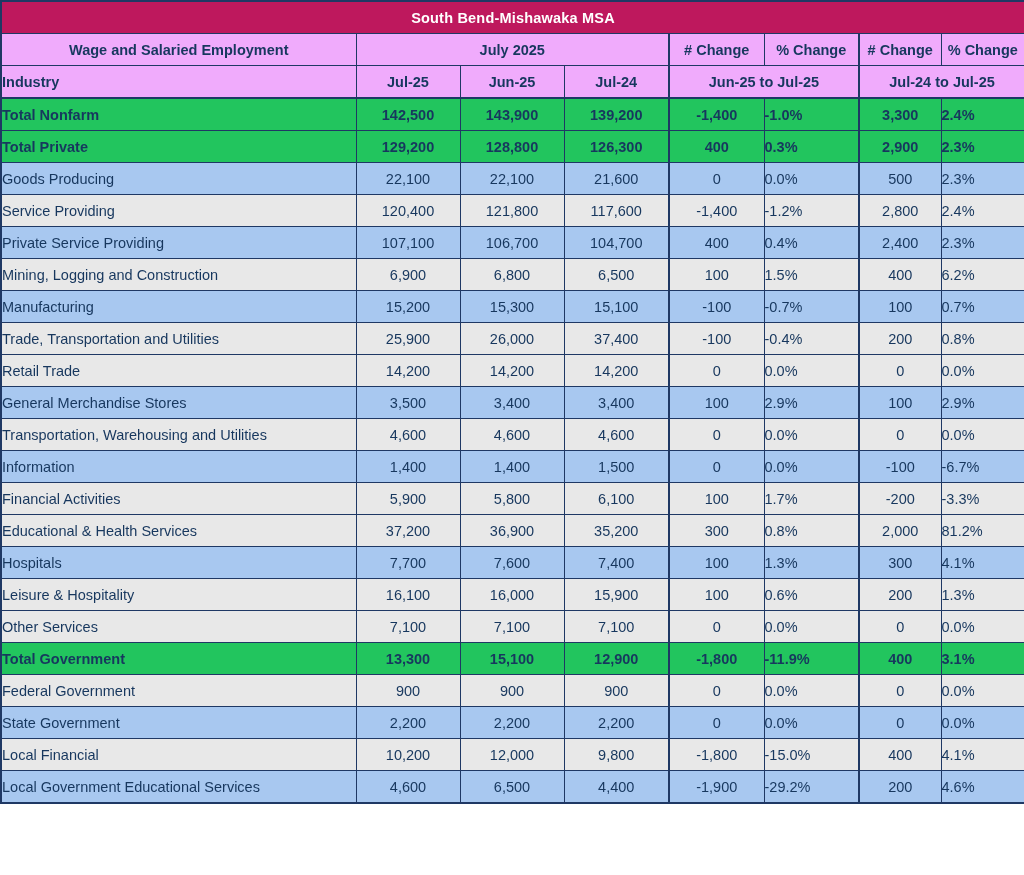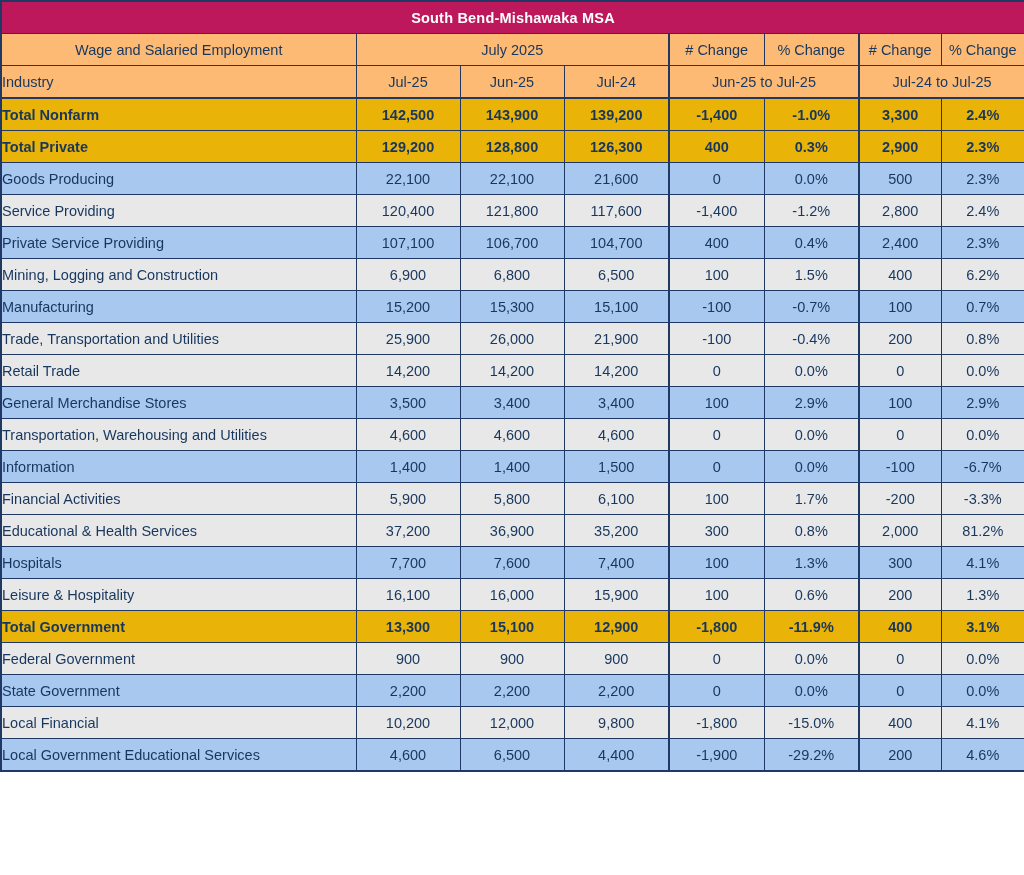--- a/index.html
+++ b/index.html
@@ -38,51 +38,51 @@
     background: #be185d;
     color: #ffffff !important;
     font-weight: bold;
     font-size: 18px;
     text-align: center;
     height: 32px;
     letter-spacing: .2px;
   }
   
   .hdr {
-    background: #fdba74;
-    font-weight: normal;
+    background: #f0abfc;
+    font-weight: bold;
     text-align: center;
     font-size: 14.5px;
     color: #17375e;
   }
   .hdr-left {
     text-align: left;
     padding-left: 6px;
   }
   .hdr-center { text-align: center; }
 
   
   .ind {
     text-align: left;
     padding-left: 6px;
     font-size: 14.5px;
   }
   .num {
     text-align: center;
   }
   .num-r {
-    text-align: center;
+    text-align: left;
     padding-right: 14px;
   }
   .bold { font-weight: bold; }
 
   
   tr.blue td { background: #a8c8f0; }
   tr.gray td { background: #e8e8e8; }
-  tr.white td { background: #eab308; }
+  tr.white td { background: #22c55e; }
 
   
   col.c-ind   { width: 355px; }
   col.c-jul25 { width: 104px; }
   col.c-jun25 { width: 104px; }
   col.c-jul24 { width: 105px; }
   col.c-ch1   { width: 95px; }
   col.c-pc1   { width: 95px; }
   col.c-ch2   { width: 82px; }
   col.c-pc2   { width: 84px; }
@@ -194,21 +194,21 @@
           <td class="num">15,100</td>
           <td class="num thick-left">-100</td>
           <td class="num-r">-0.7%</td>
           <td class="num thick-left">100</td>
           <td class="num-r">0.7%</td>
         </tr>
         <tr class="gray">
           <td class="ind">Trade, Transportation and Utilities</td>
           <td class="num">25,900</td>
           <td class="num">26,000</td>
-          <td class="num">21,900</td>
+          <td class="num">37,400</td>
           <td class="num thick-left">-100</td>
           <td class="num-r">-0.4%</td>
           <td class="num thick-left">200</td>
           <td class="num-r">0.8%</td>
         </tr>
         <tr class="gray">
           <td class="ind">Retail Trade</td>
           <td class="num">14,200</td>
           <td class="num">14,200</td>
           <td class="num">14,200</td>
@@ -279,20 +279,30 @@
         </tr>
         <tr class="gray">
           <td class="ind">Leisure &amp; Hospitality</td>
           <td class="num">16,100</td>
           <td class="num">16,000</td>
           <td class="num">15,900</td>
           <td class="num thick-left">100</td>
           <td class="num-r">0.6%</td>
           <td class="num thick-left">200</td>
           <td class="num-r">1.3%</td>
+        </tr>
+        <tr class="gray">
+          <td class="ind">Other Services</td>
+          <td class="num">7,100</td>
+          <td class="num">7,100</td>
+          <td class="num">7,100</td>
+          <td class="num thick-left">0</td>
+          <td class="num-r">0.0%</td>
+          <td class="num thick-left">0</td>
+          <td class="num-r">0.0%</td>
         </tr>
         <tr class="white">
           <td class="ind bold">Total Government</td>
           <td class="num bold">13,300</td>
           <td class="num bold">15,100</td>
           <td class="num bold">12,900</td>
           <td class="num bold thick-left">-1,800</td>
           <td class="num-r bold">-11.9%</td>
           <td class="num bold thick-left">400</td>
           <td class="num-r bold">3.1%</td>

